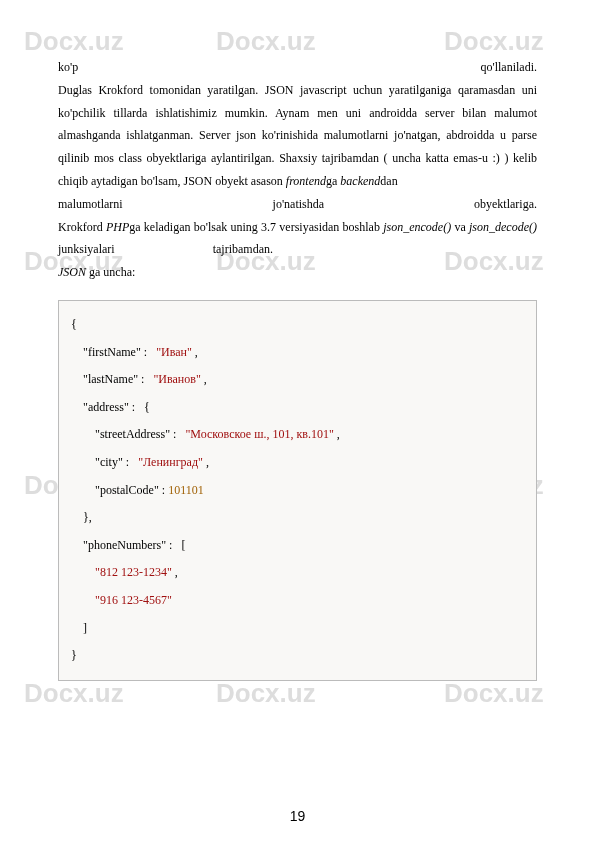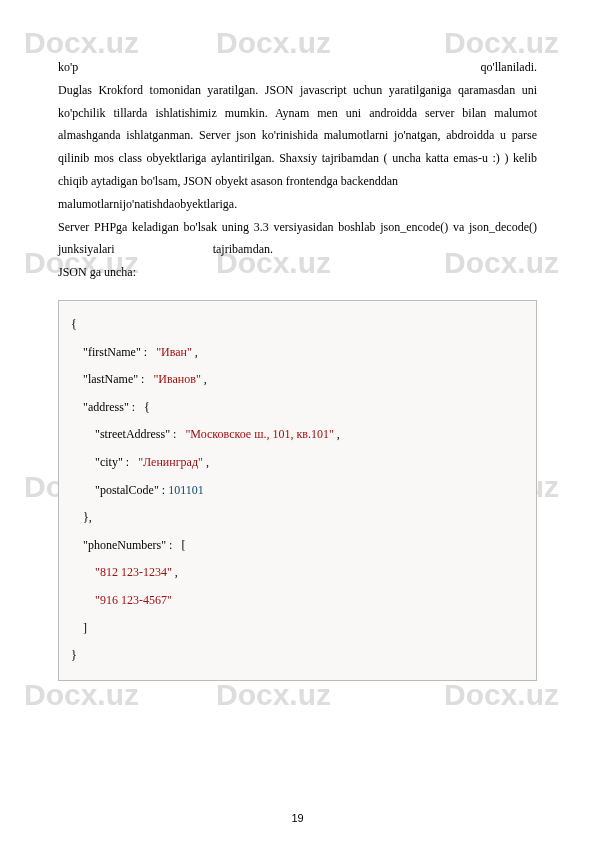--- a/index.html
+++ b/index.html
@@ -24,21 +24,21 @@
       left: 0;
       width: 100%;
       height: 100%;
       pointer-events: none;
       z-index: 1;
     }
     
     .watermark {
       position: absolute;
       font-family: Arial, Helvetica, sans-serif;
-      font-size: 30px;
+      font-size: 26px;
       font-weight: bold;
       color: #dddddd;
       white-space: nowrap;
     }
     
     .wm-1 { top: 26px; left: 24px; }
     .wm-2 { top: 26px; left: 216px; }
     .wm-3 { top: 26px; left: 444px; }
     
     .wm-4 { top: 246px; left: 24px; }
@@ -62,20 +62,21 @@
     
     .paragraph {
       font-size: 12px;
       line-height: 1.9;
       color: #000000;
       text-align: justify;
       margin-bottom: 12px;
     }
     
     .paragraph .italic {
+      font-style: italic;
     }
     
     
     .code-block {
       margin-top: 16px;
       background: #f9f8f6;
       border: 1px solid #bbb;
       padding: 10px 12px 10px 12px;
       font-family: "Times New Roman", Times, serif;
       font-size: 12px;
@@ -83,32 +84,32 @@
       color: #000000;
     }
     
     .code-line {
       white-space: pre;
       display: block;
     }
     
     .s-key { color: #000000; }
     .s-string { color: #a01010; }
-    .s-number { color: #0c4a6e; }
+    .s-number { color: #a16207; }
     .s-punct { color: #000000; }
     
     
     .page-number {
       position: absolute;
       bottom: 18px;
       left: 0;
       width: 100%;
       text-align: center;
       font-family: Arial, sans-serif;
-      font-size: 11px;
+      font-size: 14px;
       color: #000000;
       z-index: 2;
     }
   </style>
 </head>
 <body>
 
 <div class="watermark-layer">
   <div class="watermark wm-1">Docx.uz</div>
   <div class="watermark wm-2">Docx.uz</div>
@@ -127,26 +128,26 @@
 <div class="content">
 
   <div class="paragraph">
     
     <span style="display:flex;justify-content:space-between;">
       <span>ko'p</span>
       <span>qo'llaniladi.</span>
     </span>
     <span>Duglas Krokford tomonidan yaratilgan. JSON javascript uchun yaratilganiga qaramasdan uni ko'pchilik tillarda ishlatishimiz mumkin. Aynam men uni androidda server bilan malumot almashganda ishlatganman. Server json ko'rinishida malumotlarni jo'natgan, abdroidda u parse qilinib mos class obyektlariga aylantirilgan. Shaxsiy tajribamdan ( uncha katta emas-u :) ) kelib chiqib aytadigan bo'lsam, JSON obyekt asason </span><span class="italic">frontend</span><span>ga </span><span class="italic">backend</span><span>dan</span>
     
-    <span style="display:flex;">
+    <span style="display:flex;justify-content:space-between;">
       <span>malumotlarni</span>
       <span>jo'natishda</span>
       <span>obyektlariga.</span>
     </span>
-    <span>Server </span><span class="italic">PHP</span><span>ga keladigan bo'lsak uning 3.3 versiyasidan boshlab </span><span class="italic">json_encode()</span><span> va </span><span class="italic">json_decode()</span><span style="display:inline-flex;width:215px;justify-content:space-between;">
+    <span>Krokford </span><span class="italic">PHP</span><span>ga keladigan bo'lsak uning 3.7 versiyasidan boshlab </span><span class="italic">json_encode()</span><span> va </span><span class="italic">json_decode()</span><span style="display:inline-flex;width:215px;justify-content:space-between;">
         <span> junksiyalari</span>
         <span>tajribamdan.</span>
       </span>
     <br>
     <span class="italic">JSON</span><span> ga uncha:</span>
   </div>
 
   <div class="code-block">
     <span class="code-line"><span class="s-punct">{</span></span>
     <span class="code-line"><span class="s-key">    "firstName" :   </span><span class="s-string">"Иван" </span><span class="s-punct">,</span></span>

